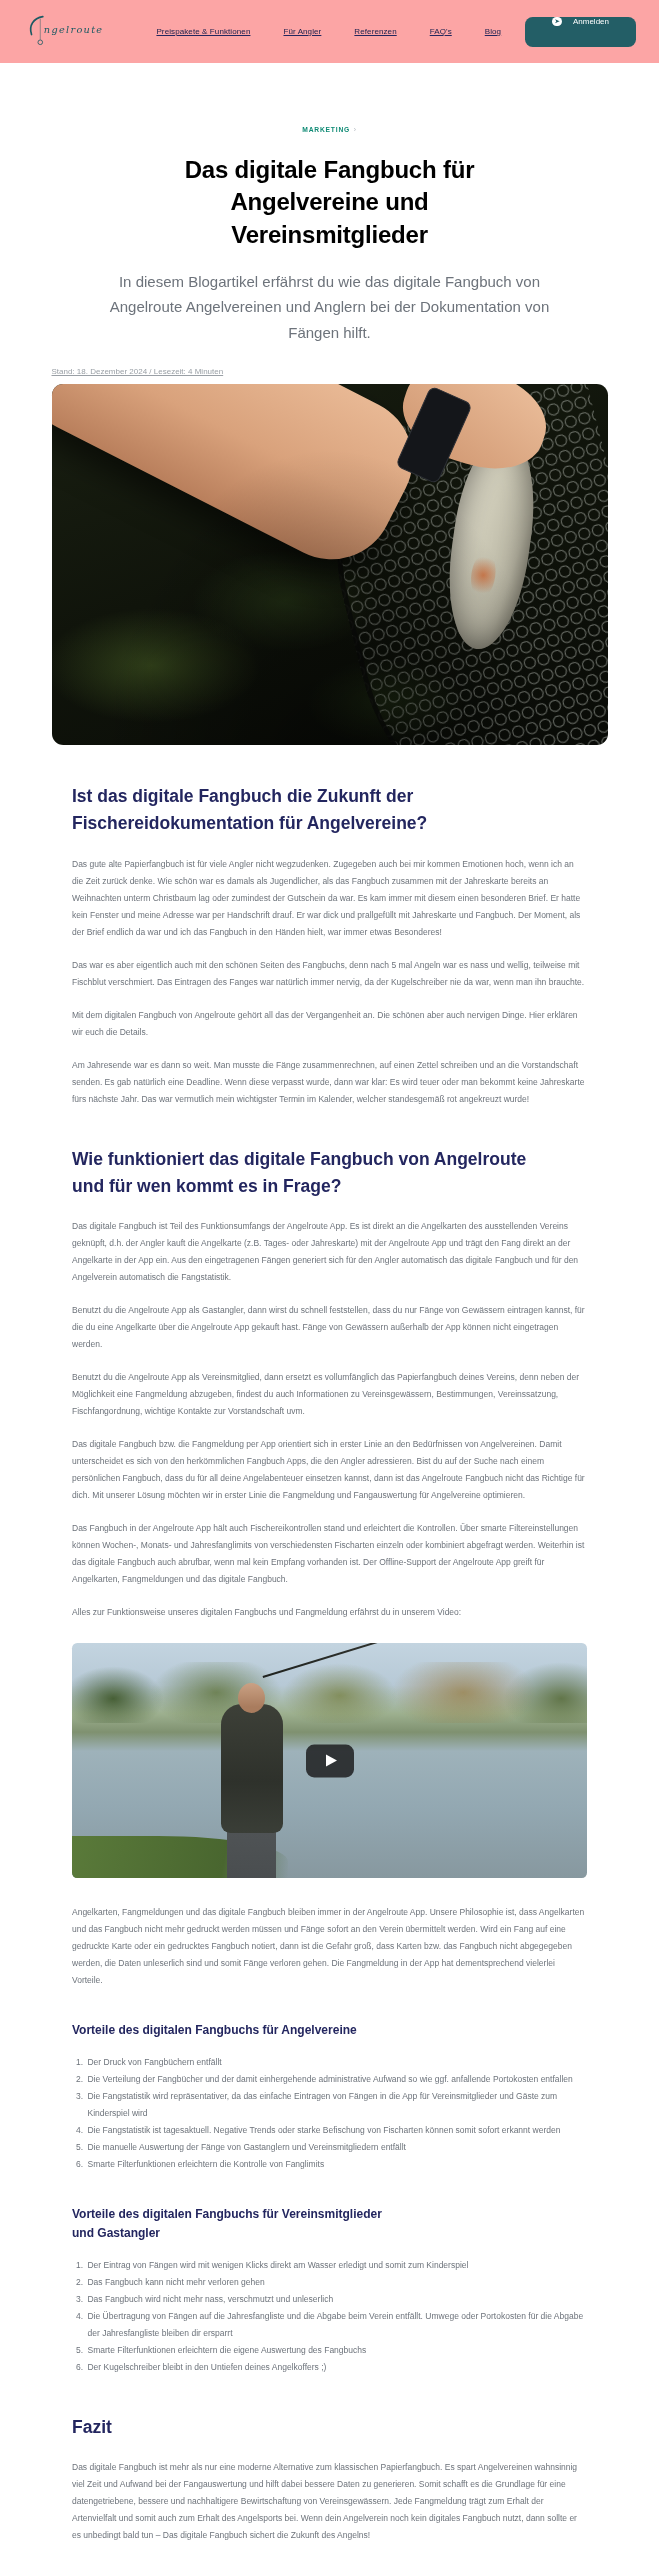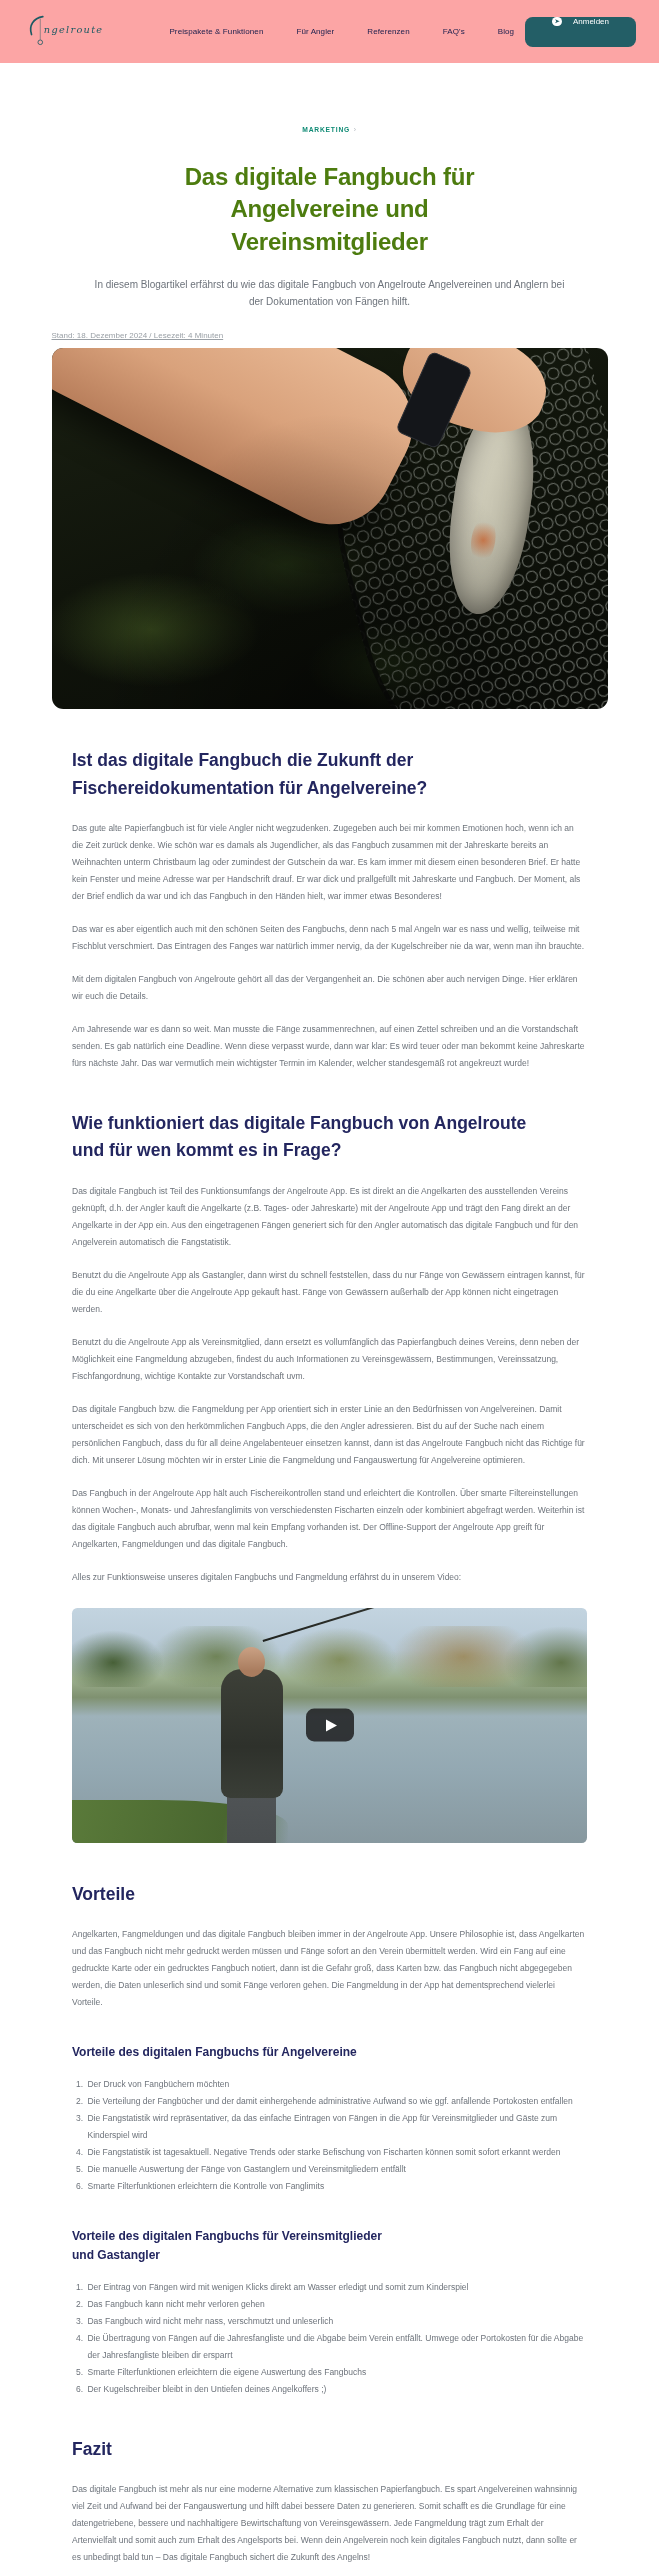--- a/index.html
+++ b/index.html
@@ -6,41 +6,41 @@
   html,body { margin:0; padding:0; }
   body {
     width:659px; margin:0 auto; background:#ffffff;
     font-family:"Liberation Sans", sans-serif; color:#23265F;
   }
   a { text-decoration:none; color:inherit; }
 
   
   .site-header { display:flex; align-items:center; height:63px; padding:0 23px; background:#fca5a5; }
   .logo { display:flex; align-items:center; }
-  .main-nav { display:flex; gap:33px; margin-left:auto; margin-right:11px; }
+  .main-nav { display:flex; gap:33px; margin-left:auto; margin-right:24px;text-decoration:underline; }
   .main-nav a { font-size:8px; color:#20224F; letter-spacing:0.1px; }
   .signin-btn {
     display:flex; align-items:flex-start; gap:11px; background:#235E66; color:#fff;
     border:none; height:30px; padding:0 27px; border-radius:7.7px; font-size:8px;
     font-family:inherit; cursor:pointer;
   }
   .signin-btn .circ {
     width:9.8px; height:9.8px; border-radius:50%; background:#fff; color:#235E66;
     display:flex; align-items:center; justify-content:center; font-size:5.7px; font-weight:bold;
   }
 
   
   .post-head { text-align:center; }
   .category-row { margin-top:63px; font-size:6.7px; font-weight:bold; letter-spacing:0.8px; color:#0E8A74; }
   .category-row .crumb-div { color:#AEB4BC; font-weight:normal; margin-left:3.6px; font-size:6.7px; }
   h1.post-title {
-    max-width:355px; margin:28px auto 0; font-size:24px; line-height:1.35;
-    font-weight:bold; color:#4d7c0f; letter-spacing:-0.2px;
-  }
-  .post-subtitle { max-width:474px; margin:17.5px auto 0; font-size:10px; line-height:1.7; color:#6D737B; }
+    max-width:355px; margin:21px auto 0; font-size:24px; line-height:1.35;
+    font-weight:bold; color:#000000; letter-spacing:-0.2px;
+  }
+  .post-subtitle { max-width:474px; margin:17.5px auto 0; font-size:15px; line-height:1.7; color:#6D737B; }
   .post-meta { width:556px; margin:21.6px auto 0; text-align:left; font-size:8px; color:#9AA0A6;text-decoration:underline; }
 
   
   .hero-img {
     position:relative; width:556px; height:361px; margin:8.2px auto 0; border-radius:11.3px; overflow:hidden;
     background:linear-gradient(160deg,#1a2012 0%, #10140b 45%, #090b07 100%);
   }
   .hero-img .grass {
     position:absolute; inset:0;
     background:
@@ -193,26 +193,25 @@
     <div class="bank"></div>
     <div class="angler-legs"></div>
     <div class="angler-body"></div>
     <div class="angler-head"></div>
     <div class="rod"></div>
     <button class="play-btn">
       <span class="tri"></span>
     </button>
   </div>
 
-  <h2>Vorteile</h2>
   <p>Angelkarten, Fangmeldungen und das digitale Fangbuch bleiben immer in der Angelroute App. Unsere Philosophie ist, dass Angelkarten und das Fangbuch nicht mehr gedruckt werden müssen und Fänge sofort an den Verein übermittelt werden. Wird ein Fang auf eine gedruckte Karte oder ein gedrucktes Fangbuch notiert, dann ist die Gefahr groß, dass Karten bzw. das Fangbuch nicht abgegegeben werden, die Daten unleserlich sind und somit Fänge verloren gehen. Die Fangmeldung in der App hat dementsprechend vielerlei Vorteile.</p>
 
   <h3>Vorteile des digitalen Fangbuchs für Angelvereine</h3>
   <ol>
-    <li>Der Druck von Fangbüchern möchten</li>
+    <li>Der Druck von Fangbüchern entfällt</li>
     <li>Die Verteilung der Fangbücher und der damit einhergehende administrative Aufwand so wie ggf. anfallende Portokosten entfallen</li>
     <li>Die Fangstatistik wird repräsentativer, da das einfache Eintragen von Fängen in die App für Vereinsmitglieder und Gäste zum Kinderspiel wird</li>
     <li>Die Fangstatistik ist tagesaktuell. Negative Trends oder starke Befischung von Fischarten können somit sofort erkannt werden</li>
     <li>Die manuelle Auswertung der Fänge von Gastanglern und Vereinsmitgliedern entfällt</li>
     <li>Smarte Filterfunktionen erleichtern die Kontrolle von Fanglimits</li>
   </ol>
 
   <h3 class="narrow">Vorteile des digitalen Fangbuchs für Vereinsmitglieder und Gastangler</h3>
   <ol>
     <li>Der Eintrag von Fängen wird mit wenigen Klicks direkt am Wasser erledigt und somit zum Kinderspiel</li>

